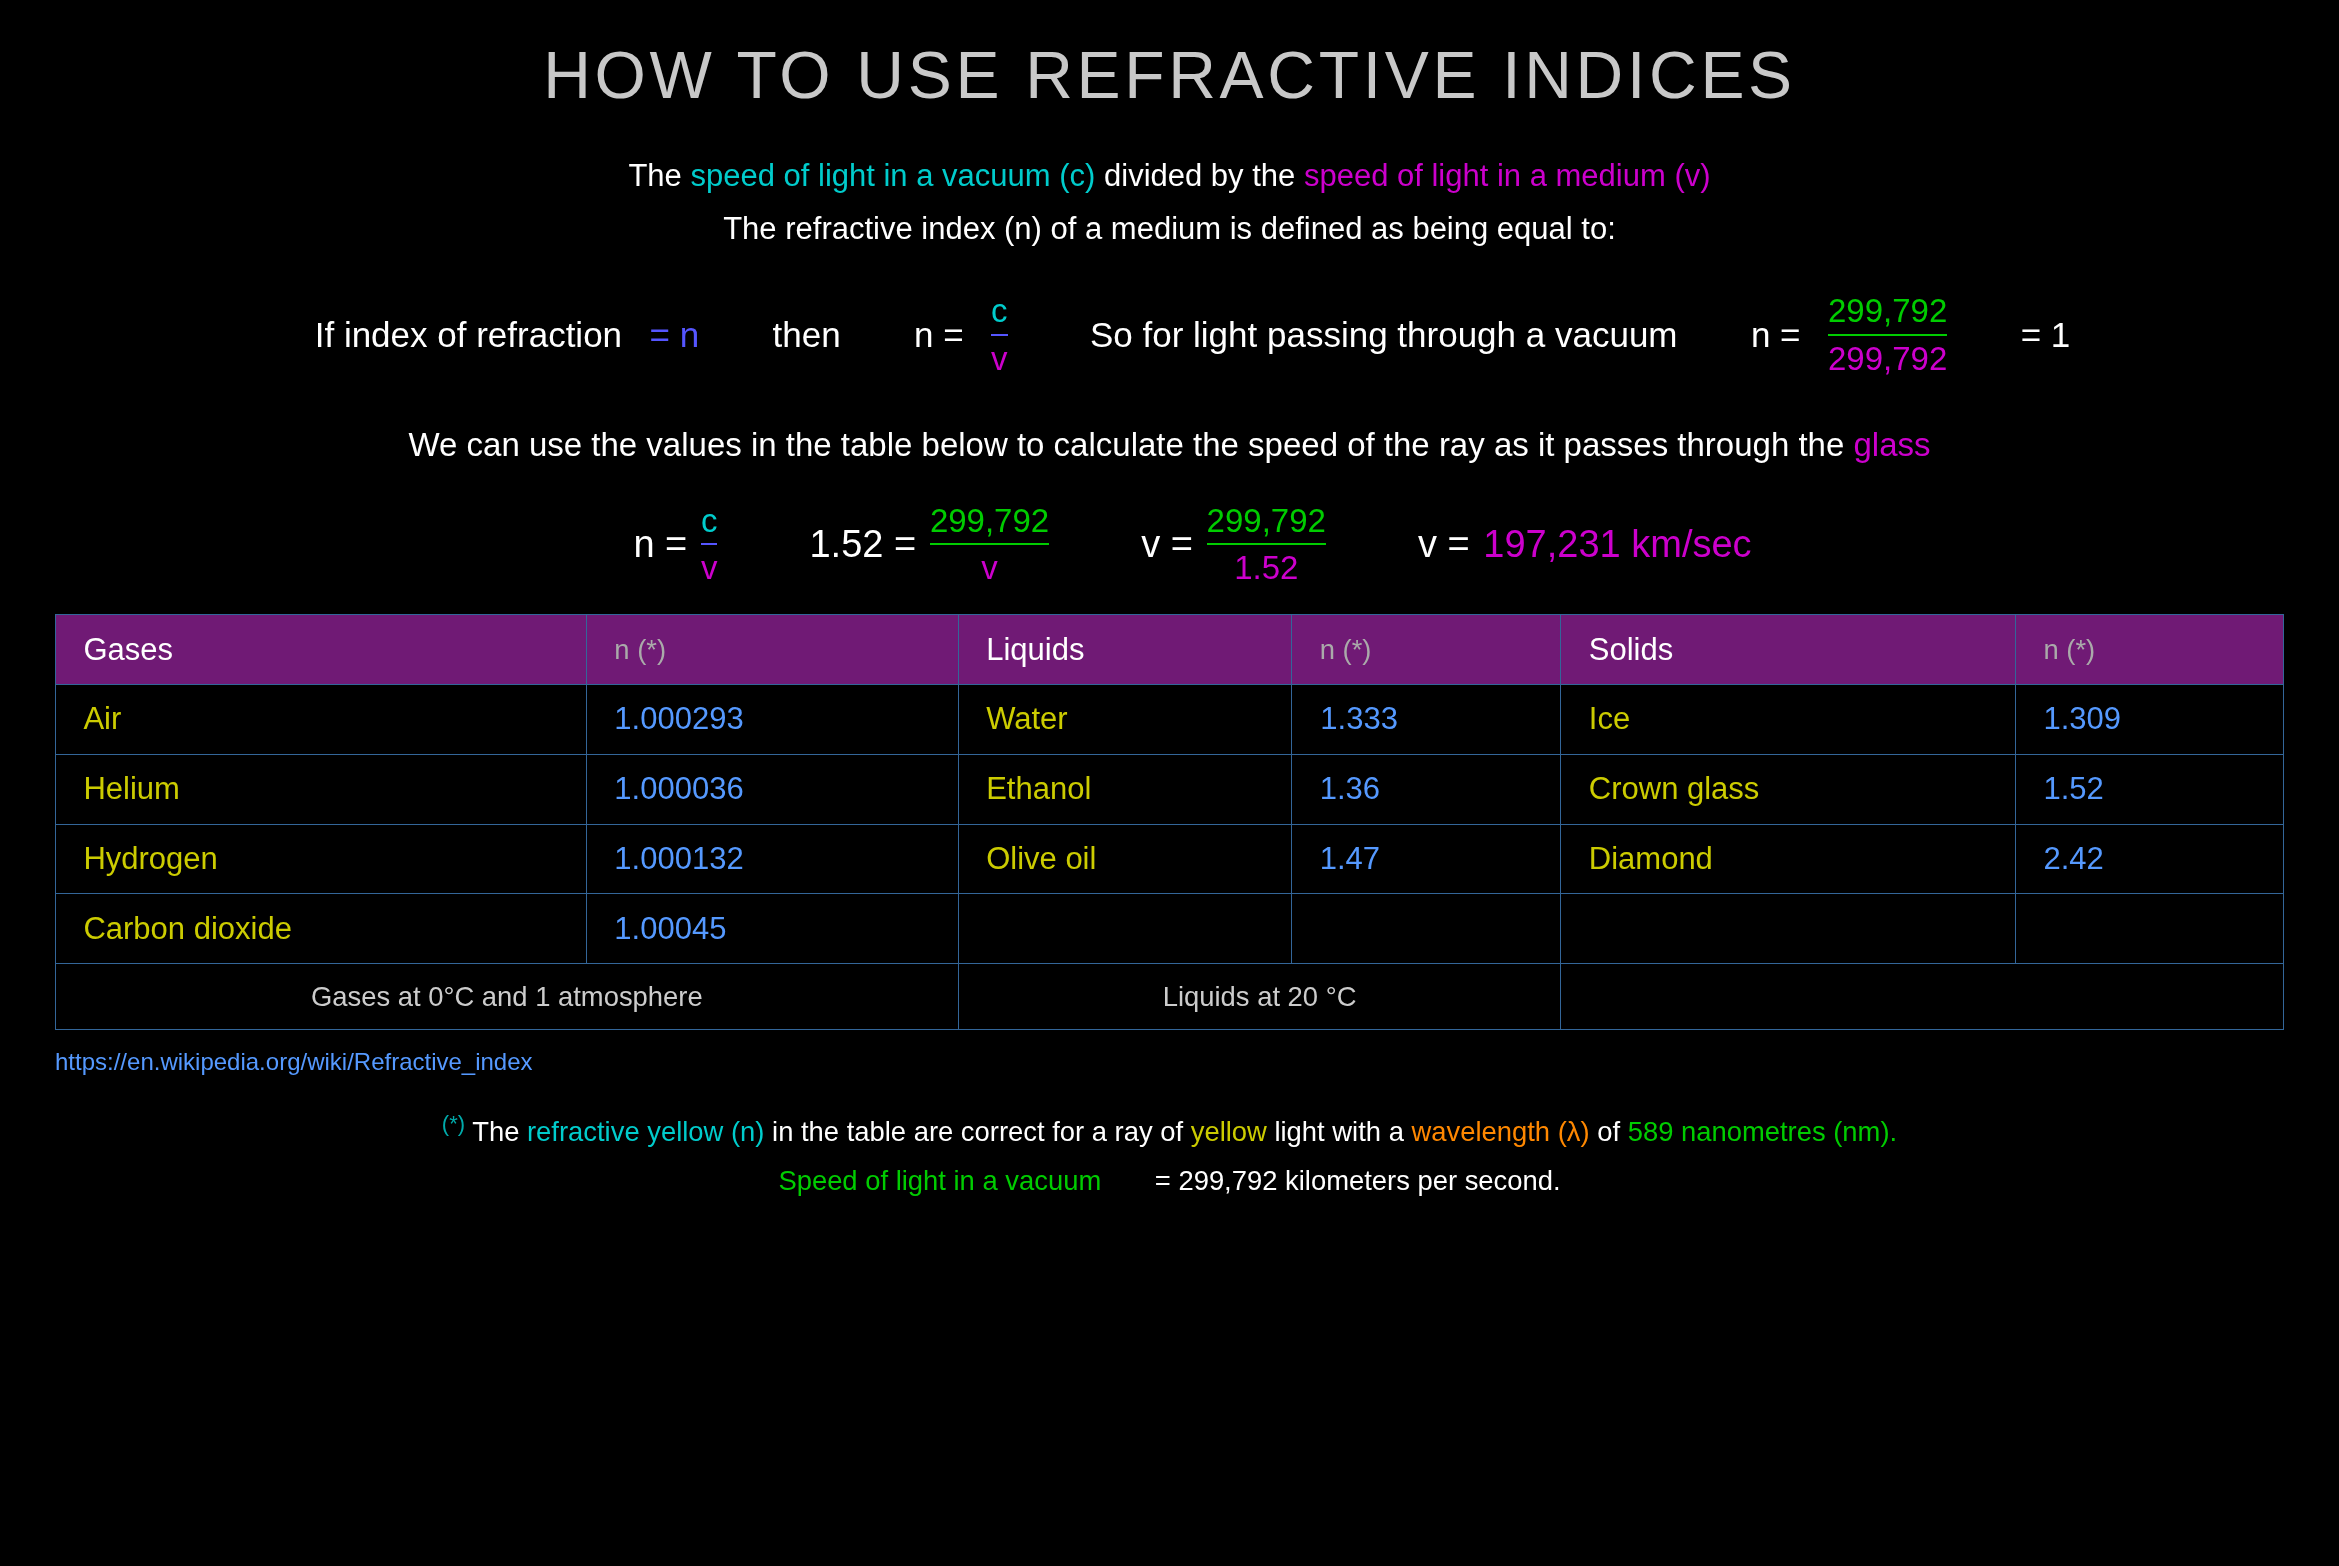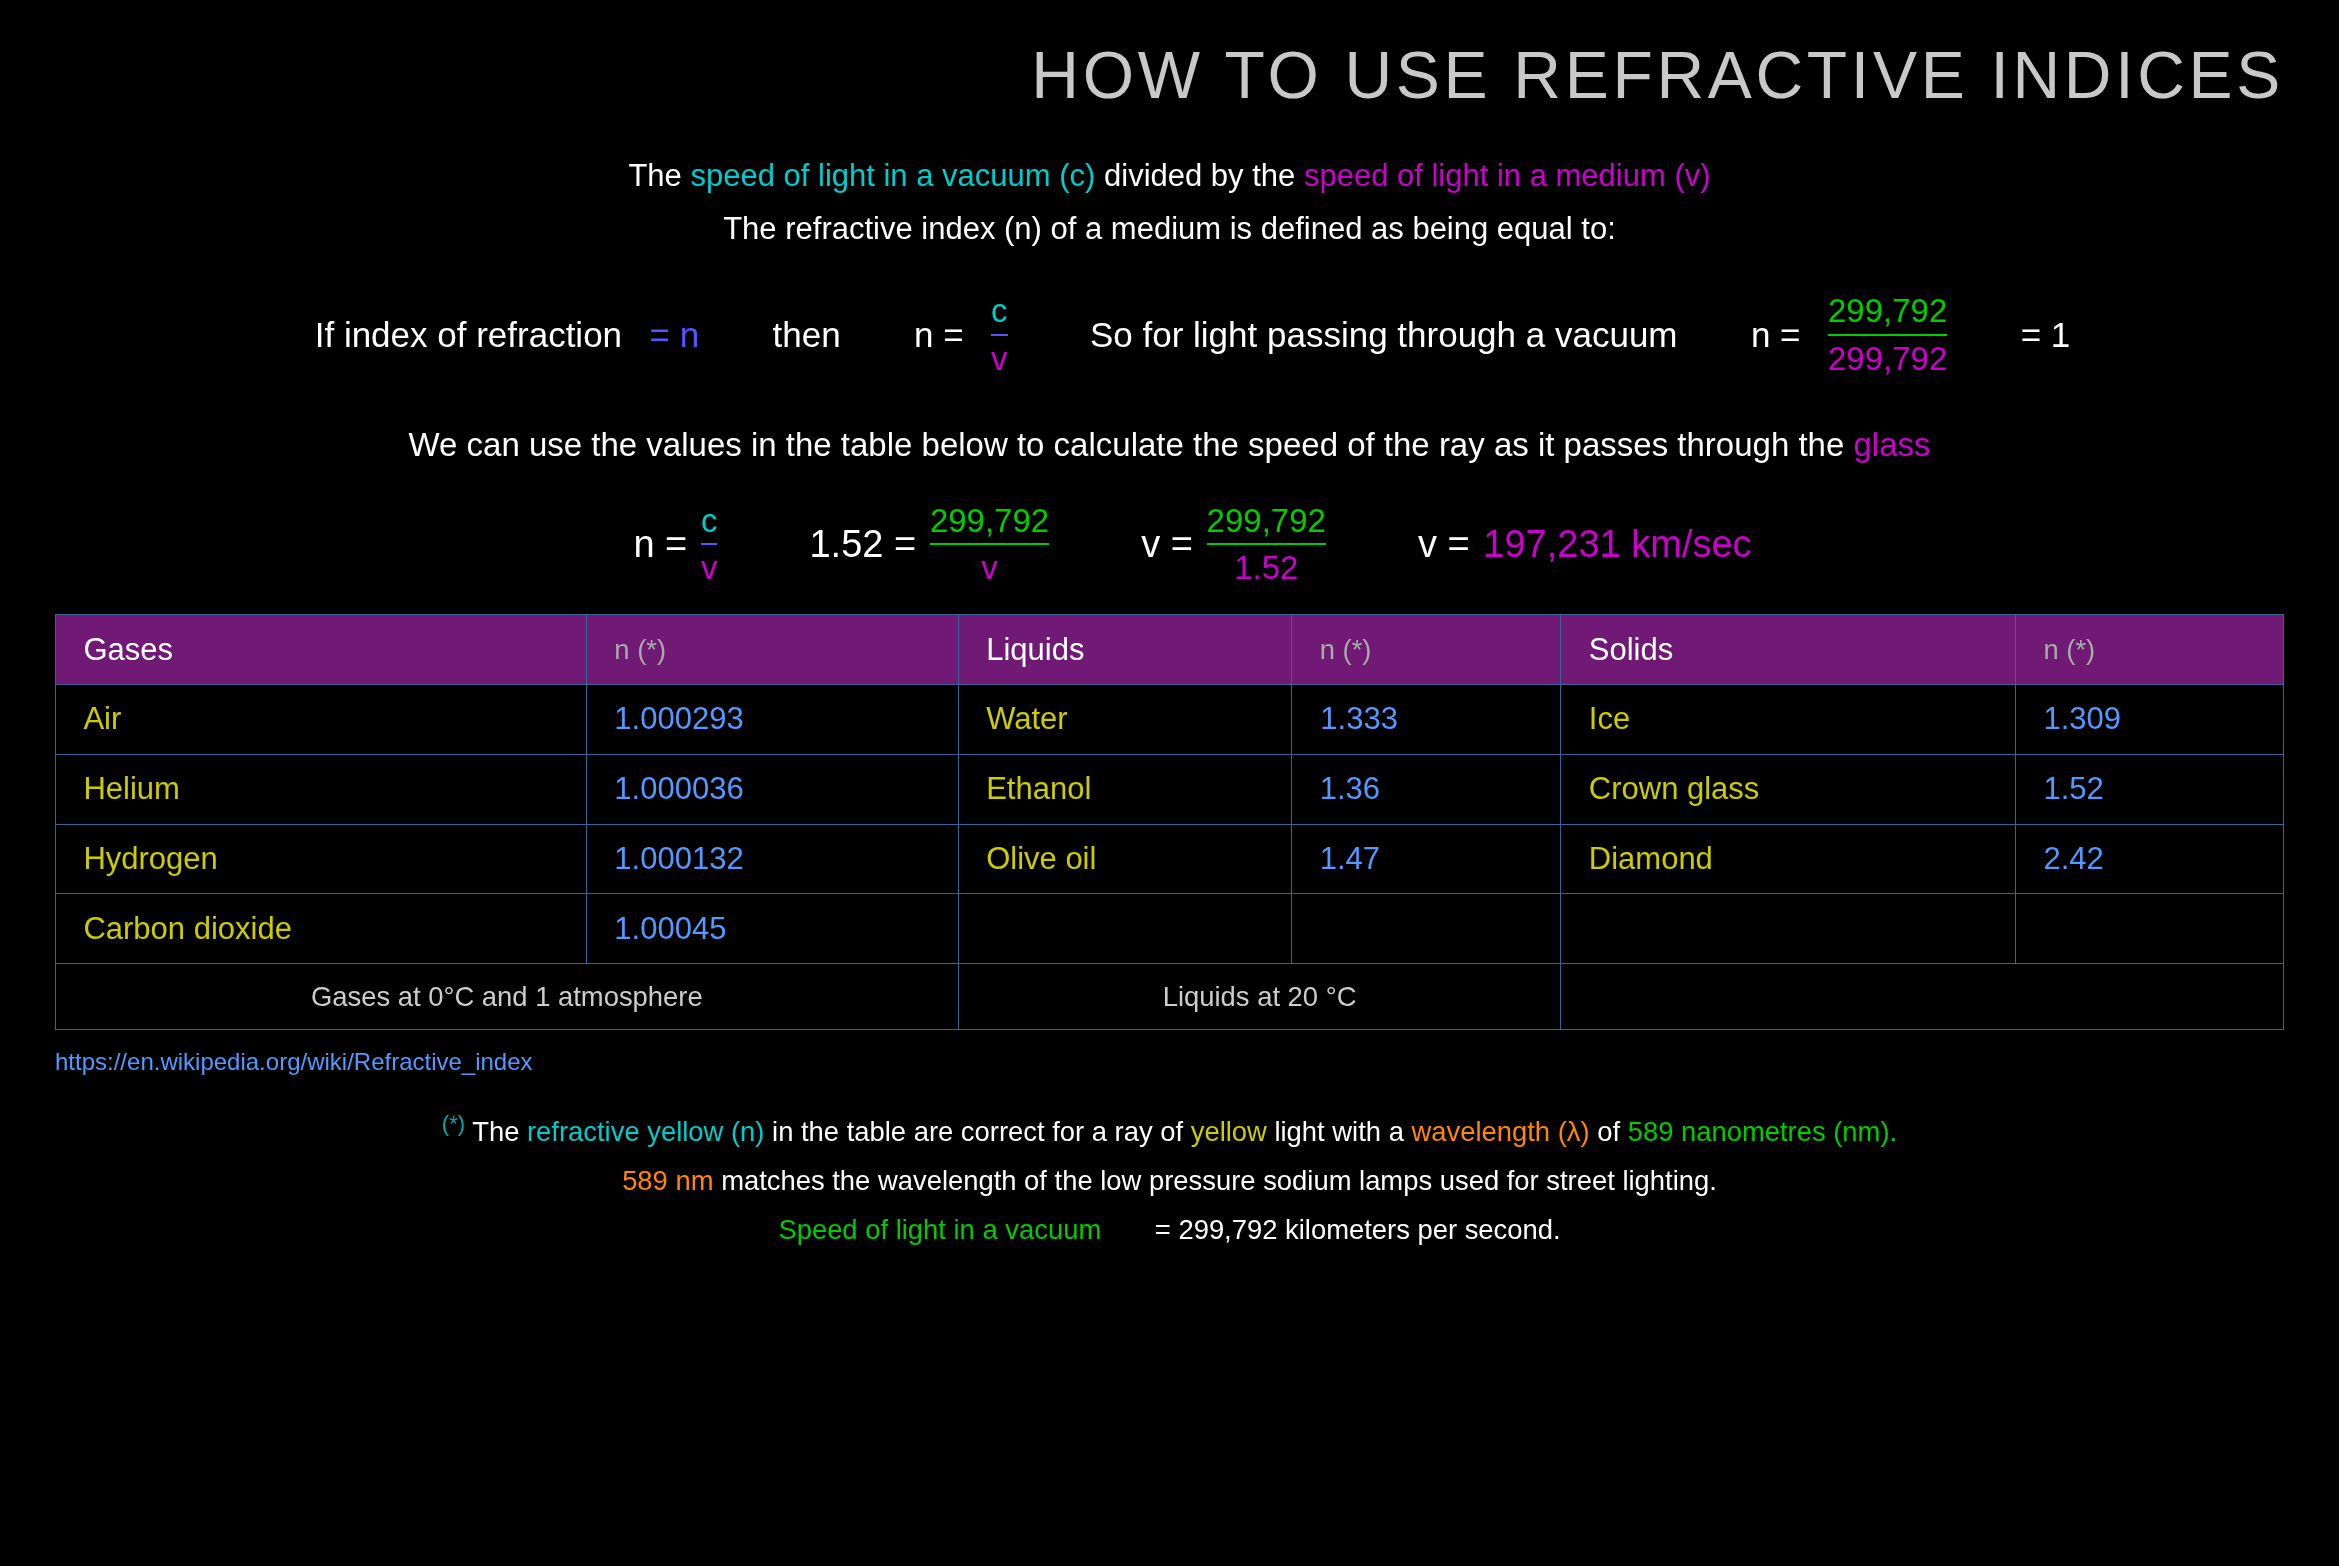--- a/index.html
+++ b/index.html
@@ -5,21 +5,21 @@
     * { margin: 0; padding: 0; box-sizing: border-box; }
     body {
       background-color: #000;
       color: #fff;
       font-family: Arial, sans-serif;
       width: 2339px;
       min-height: 1566px;
       padding: 37px 55px;
     }
     h1 {
-      text-align: right;
+      text-align: center;
       font-size: 66px;
       color: #c8c8c8;
       letter-spacing: 3.7px;
       margin-bottom: 37px;
       font-weight: normal;
     }
     .subtitle {
       text-align: center;
       font-size: 31px;
       line-height: 1.7;
@@ -232,19 +232,16 @@
   </tfoot>
 </table>
 
 <div class="wiki-link">https://en.wikipedia.org/wiki/Refractive_index</div>
 
 <div class="footnote">
   <div>
     <span style="color:#00aaaa;font-size:22px;vertical-align:super;">(*)</span><span> The </span><span class="cyan">refractive yellow (n)</span><span> in the table are correct for a ray of </span><span class="yellow">yellow</span><span> light with a </span><span class="orange">wavelength (λ)</span><span> of </span><span class="green">589 nanometres (nm).</span>
   </div>
   <div>
-    <span class="orange">589 nm</span><span> matches the wavelength of the low pressure sodium lamps used for street lighting.</span>
-  </div>
-  <div>
     <span class="green">Speed of light in a vacuum</span><span class="white">  =  299,792 kilometers per second.</span>
   </div>
 </div>
 
 
 </body></html>

